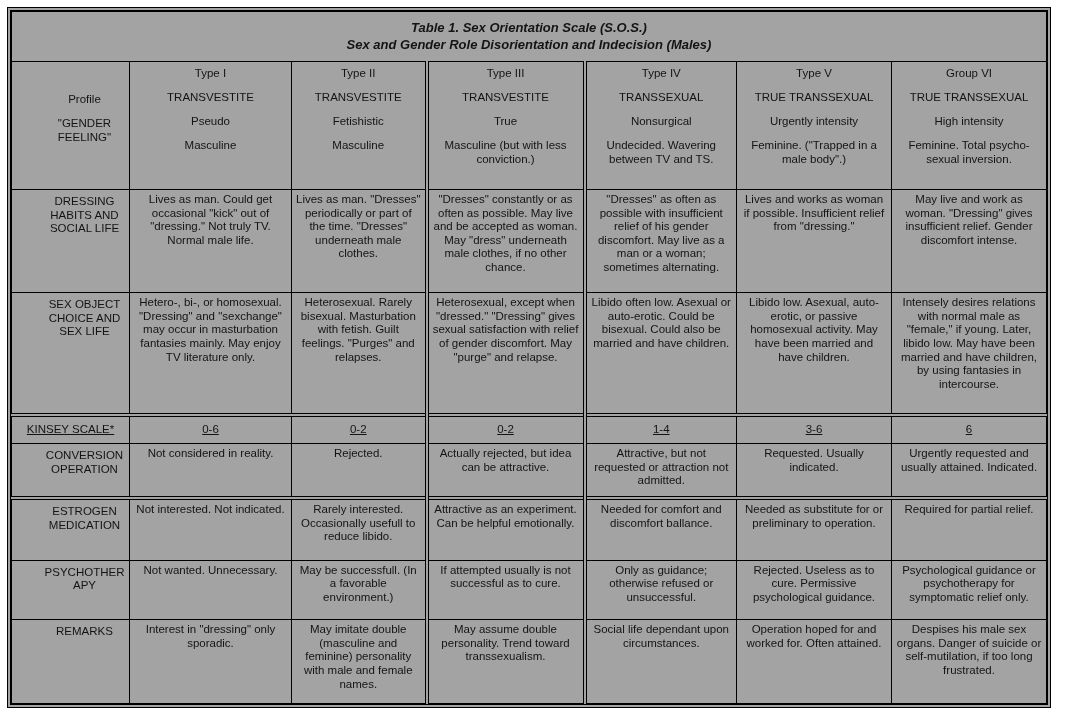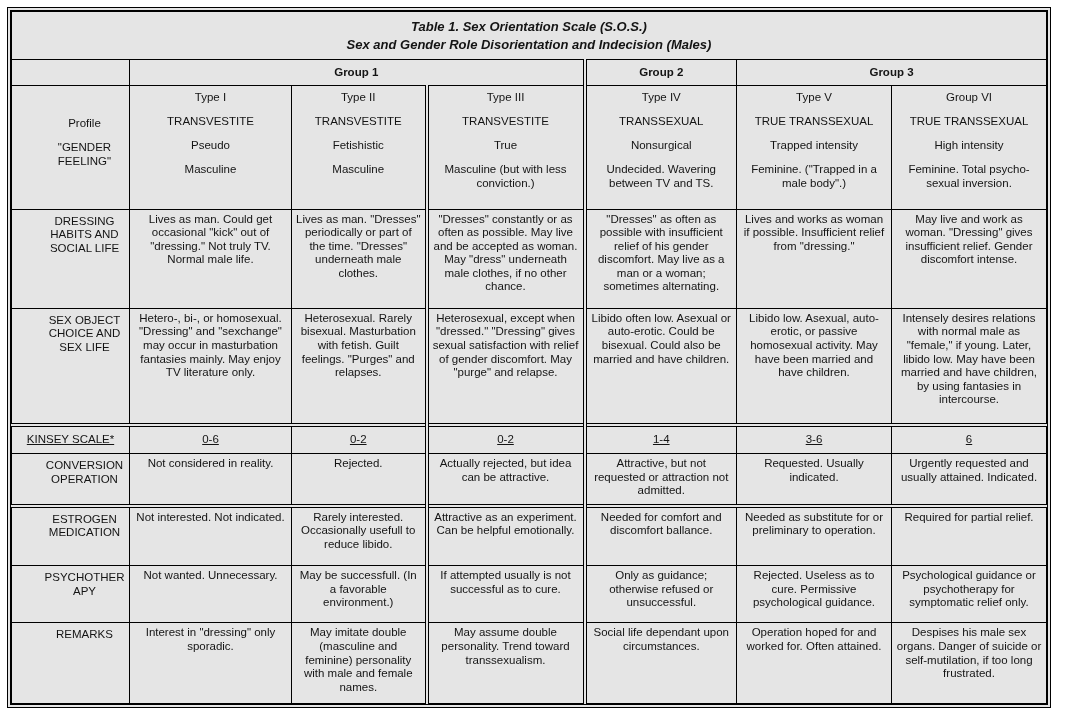--- a/index.html
+++ b/index.html
@@ -3,21 +3,21 @@
 <meta charset="utf-8">
 <style>
   html,body { margin:0; padding:0; background:#ffffff; }
   body {
     width:1066px; height:724px; position:relative;
     font-family:"Liberation Sans", sans-serif; color:#141414;
     -webkit-font-smoothing:antialiased;
   }
   .frame {
     position:absolute; top:7px; left:7px; width:1044px; height:701px;
-    border:4px double #000; box-sizing:border-box; background:#e5e5e5;
+    border:4px double #000; box-sizing:border-box; background:#a3a3a3;
   }
   table { border-collapse:collapse; width:100%; height:100%; table-layout:fixed; }
   td {
     border:1px solid #000; vertical-align:top; text-align:center;
     font-size:11.5px; line-height:1.18; padding:3px 4px; overflow:hidden;
     word-wrap:break-word;
   }
   tr.title-row td {
     font-weight:bold; font-style:italic; font-size:13px;
     vertical-align:middle; padding:2px; line-height:1.35;
@@ -50,26 +50,20 @@
   </colgroup>
 
   <tbody>
         <tr class="title-row" style="height:46px">
     <td colspan="7">
       <div>Table 1. Sex Orientation Scale (S.O.S.)</div>
       <div>Sex and Gender Role Disorientation and Indecision (Males)</div>
     </td>
   </tr>
 
-  <tr class="group-row" style="height:25px">
-    <td></td>
-    <td colspan="3">Group 1</td>
-    <td class="bl-dbl">Group 2</td>
-    <td colspan="2">Group 3</td>
-  </tr>
 
   <tr style="height:118px">
     <td class="rowhdr">
       <div class="pcell">
         <div></div>
         <div>Profile</div>
         <div>"GENDER FEELING"</div>
         <div></div>
       </div>
     </td>
@@ -102,21 +96,21 @@
         <div>Type IV</div>
         <div>TRANSSEXUAL</div>
         <div>Nonsurgical</div>
         <div>Undecided. Wavering between TV and TS.</div>
       </div>
     </td>
     <td>
       <div class="pcell">
         <div>Type V</div>
         <div>TRUE TRANSSEXUAL</div>
-        <div>Trapped intensity</div>
+        <div>Urgently intensity</div>
         <div>Feminine. ("Trapped in a male body".)</div>
       </div>
     </td>
     <td>
       <div class="pcell">
         <div>Group VI</div>
         <div>TRUE TRANSSEXUAL</div>
         <div>High intensity</div>
         <div>Feminine. Total psycho-sexual inversion.</div>
       </div>

